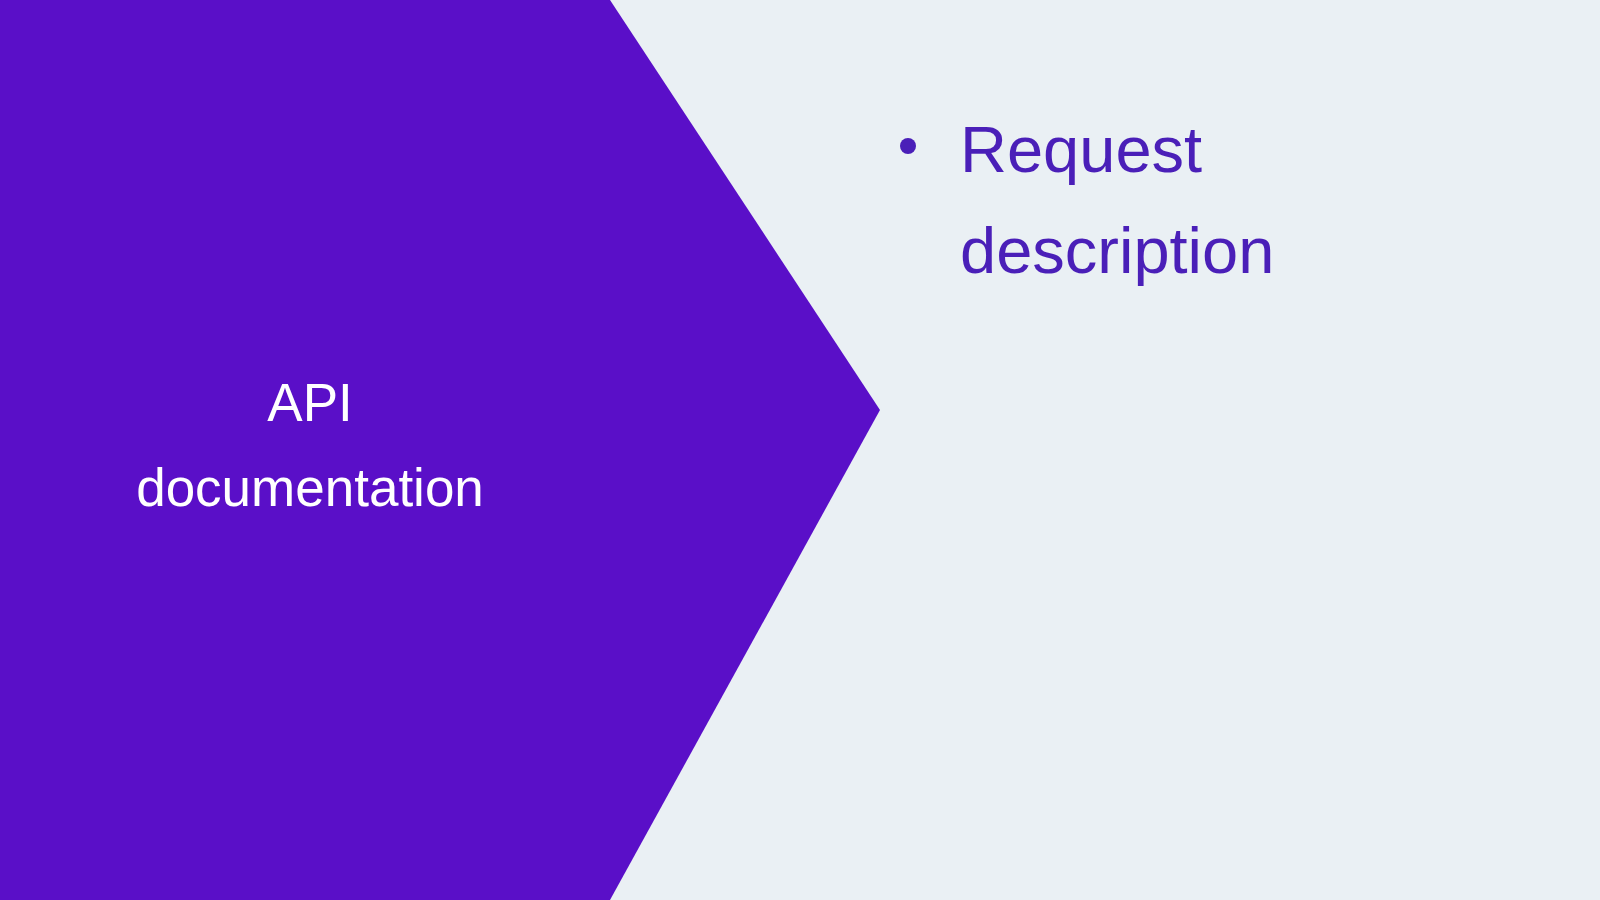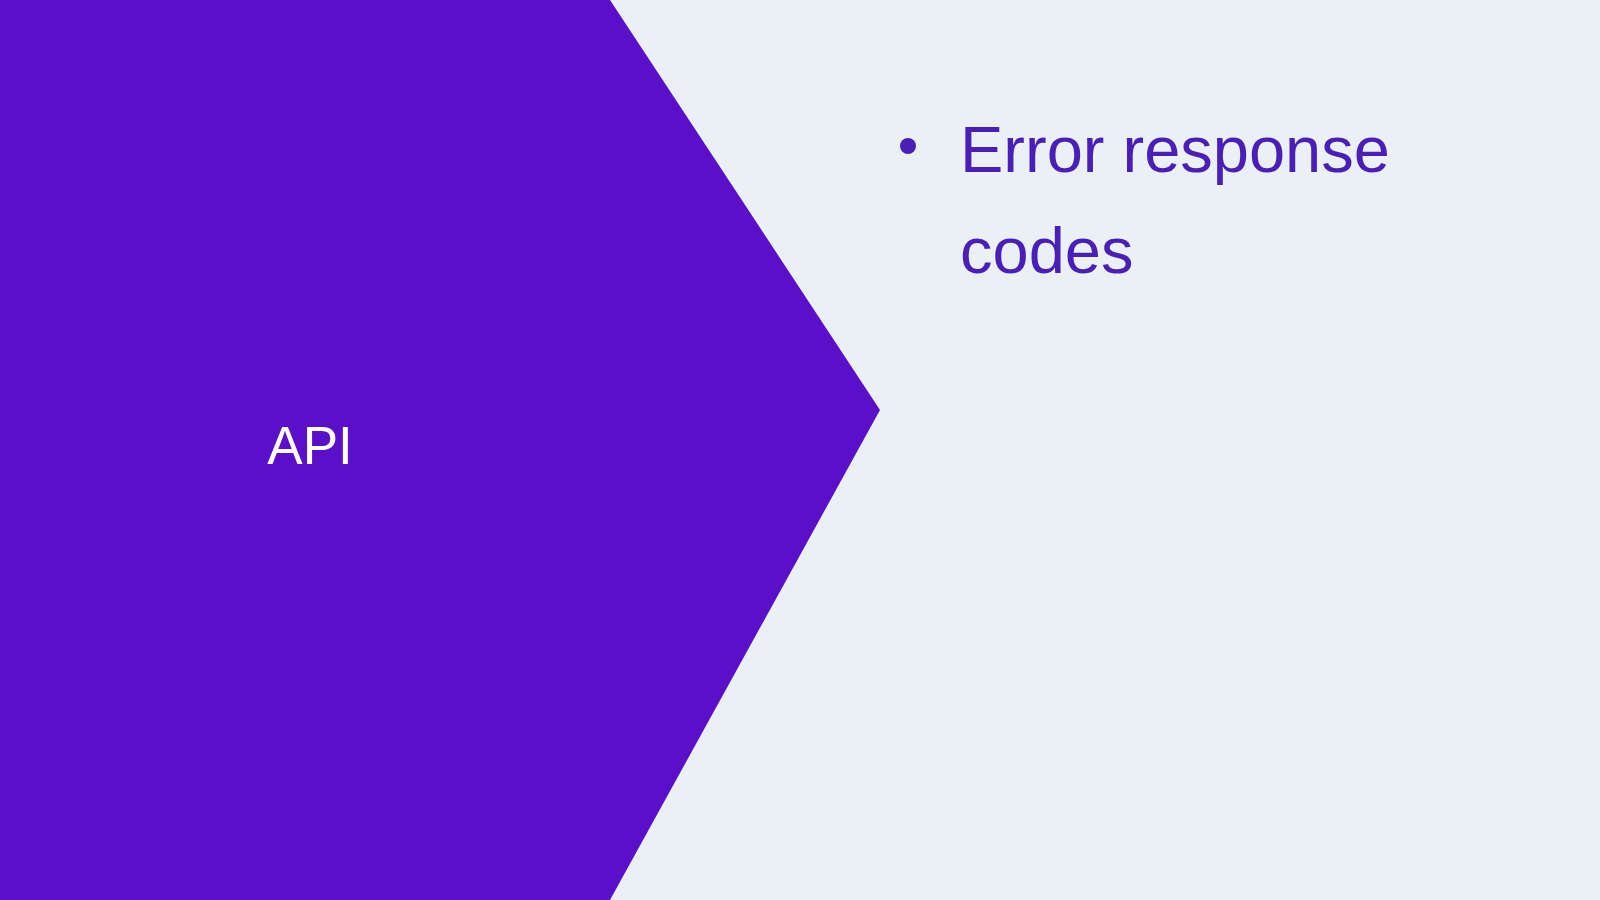--- a/index.html
+++ b/index.html
@@ -75,19 +75,20 @@
 <body>
 
 <div class="arrow-shape">
   <svg width="880" height="900" viewBox="0 0 880 900">
     <polygon points="0,0 610,0 880,410 610,900 0,900" fill="#5a0fc8"></polygon>
   </svg>
 </div>
 
 <div class="left-text">
   <div>API</div>
+  <div>documentation</div>
 </div>
 
 <div class="right-content">
   <ul class="bullet-list">
-    <li>Error response codes</li>
+    <li>Request description</li>
   </ul>
 </div>
 
 </body></html>

